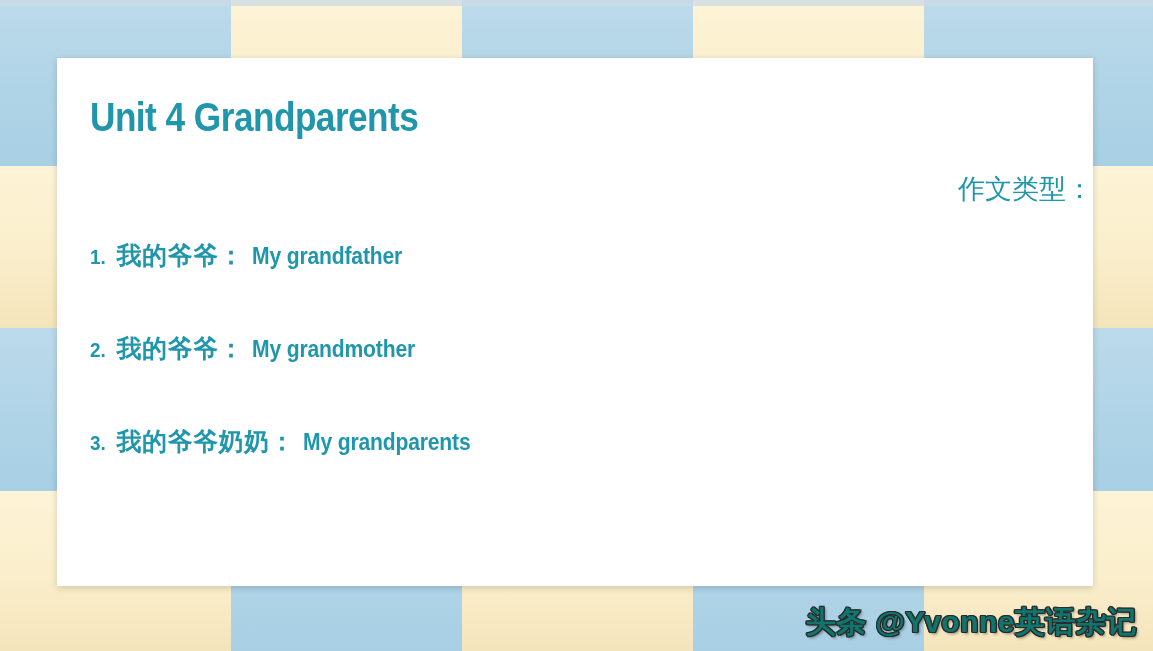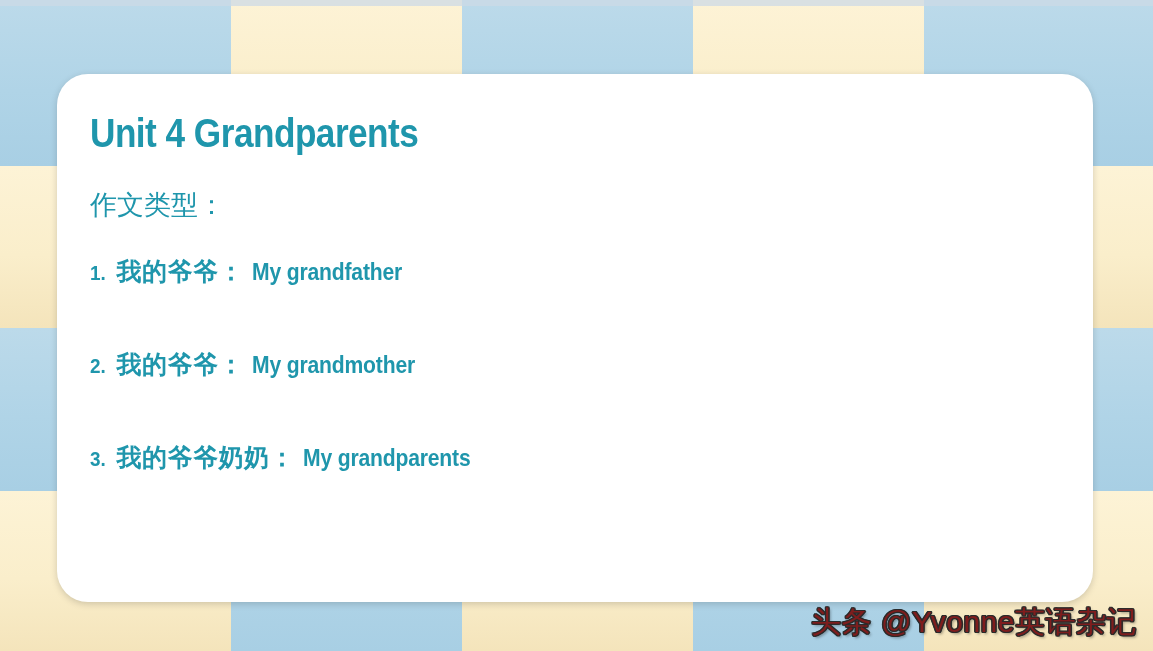--- a/index.html
+++ b/index.html
@@ -36,25 +36,24 @@
   #top-strip {
     position:absolute; top:0; left:0;
     width:1153px; height:6px;
     background:#ccd9e6;
     opacity:.75;
   }
 
   
   #card {
     position:absolute;
-    left:57px; top:74px;
+    left:57px; top:58px;
     width:1036px; height:528px;
     background:#ffffff;
     box-shadow:0 2px 7px rgba(0,0,0,.17);
-    border-radius:31px;
   }
 
   #card-inner {
     padding:38px 0 0 33px;
   }
 
   .title {
     color:#1f96ac;
     font-size:40px;
     font-weight:bold;
@@ -65,20 +64,21 @@
     white-space:nowrap;
   }
 
   .subtitle {
     margin-top:37px;
     color:#1f96ac;
     font-size:27px;
     font-weight:400;
     line-height:1.1;
     white-space:nowrap;
+    text-align:right;
   }
 
   .list { margin-top:34px; }
 
   .list-item {
     display:flex;
     align-items:baseline;
     color:#1f96ac;
     height:93px;
     white-space:nowrap;
@@ -105,22 +105,22 @@
     transform:scaleX(.88);
     transform-origin:left center;
     margin-left:8px;
   }
 
   
   #watermark {
     position:absolute;
     right:16px; bottom:8px;
     font-size:30px;
-    font-weight:normal;
-    color:#7f1d1d;
+    font-weight:bold;
+    color:#0f766e;
     letter-spacing:.5px;
     white-space:nowrap;
     text-shadow:
        1.4px 0 0 #2b2b2b, -1.4px 0 0 #2b2b2b,
        0 1.4px 0 #2b2b2b, 0 -1.4px 0 #2b2b2b,
        1px 1px 0 #2b2b2b, -1px 1px 0 #2b2b2b,
        1px -1px 0 #2b2b2b, -1px -1px 0 #2b2b2b,
        2px 2px 3px rgba(0,0,0,.45);
   }
 </style>

